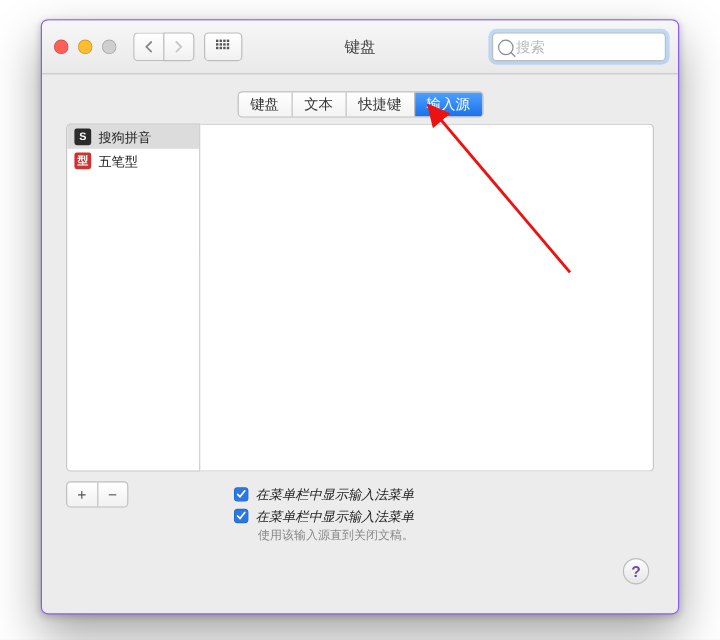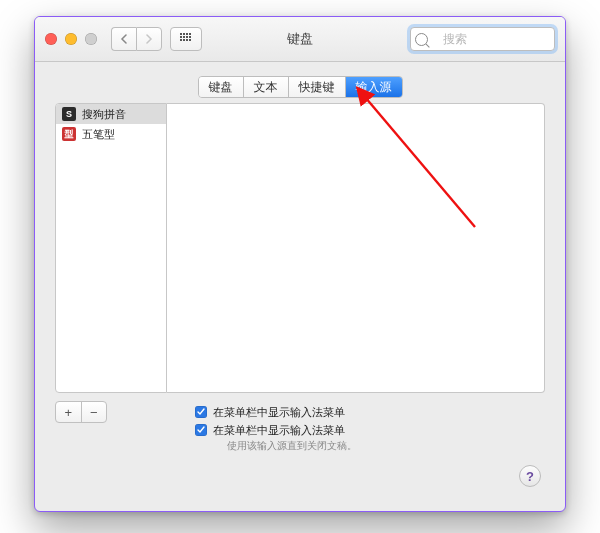--- a/index.html
+++ b/index.html
@@ -89,21 +89,20 @@
     margin-left: auto;
     width: 135px;
     height: 22px;
     background: #fff;
     border: 1px solid #bdbdbd;
     border-radius: 4px;
     display:flex;
     align-items:center;
     padding: 0 4px;
     box-shadow: 0 0 0 3px rgba(95,165,245,0.35);
-    gap: 13px;
   }
   .mag {
     width: 11px; height: 11px; border: 1.3px solid #8a8a8a; border-radius: 50%;
     position: relative;
     flex: none;
     margin-right: 2px;
   }
   .mag::after {
     content:""; position:absolute; width:5px;height:1.3px;background:#8a8a8a;
     bottom:-2px; right:-3px; transform: rotate(45deg);
@@ -207,30 +206,30 @@
     font-size:13px;color:#555;
   }
   .addremove div:first-child{ border-right:1px solid #c0c0c0;}
   .options {
     position:absolute;
     left: 140px;
     top: 300px;
   }
   .opt-row{
     display:flex;align-items:center;gap:6px;
-    font-size:11px;color:#222;height:18px;
+    font-size:11px;color:#222;height:18px;font-style:italic;
   }
   .chk{
     width:12px;height:12px;border-radius:3px;
     background:#2b78e4;
     display:flex;align-items:center;justify-content:center;
     color:#fff;font-size:9px;
     box-shadow: inset 0 0 0 0.5px rgba(0,0,0,0.2);
   }
-  .hint{ font-size:10px;color:#888;margin-left:32px;height:14px;display:flex;align-items:center;}
+  .hint{ font-size:10px;color:#888;margin-left:20px;height:14px;display:flex;align-items:center;}
   .help{
     position:absolute;right:4px;bottom:4px;
     width:20px;height:20px;border-radius:50%;
     background:linear-gradient(#fdfdfd,#e6e6e6);
     border:1px solid #bcbcbc;
     color:#6b4ca0;font-weight:bold;
     display:flex;align-items:center;justify-content:center;
     font-size:13px;
   }
   

